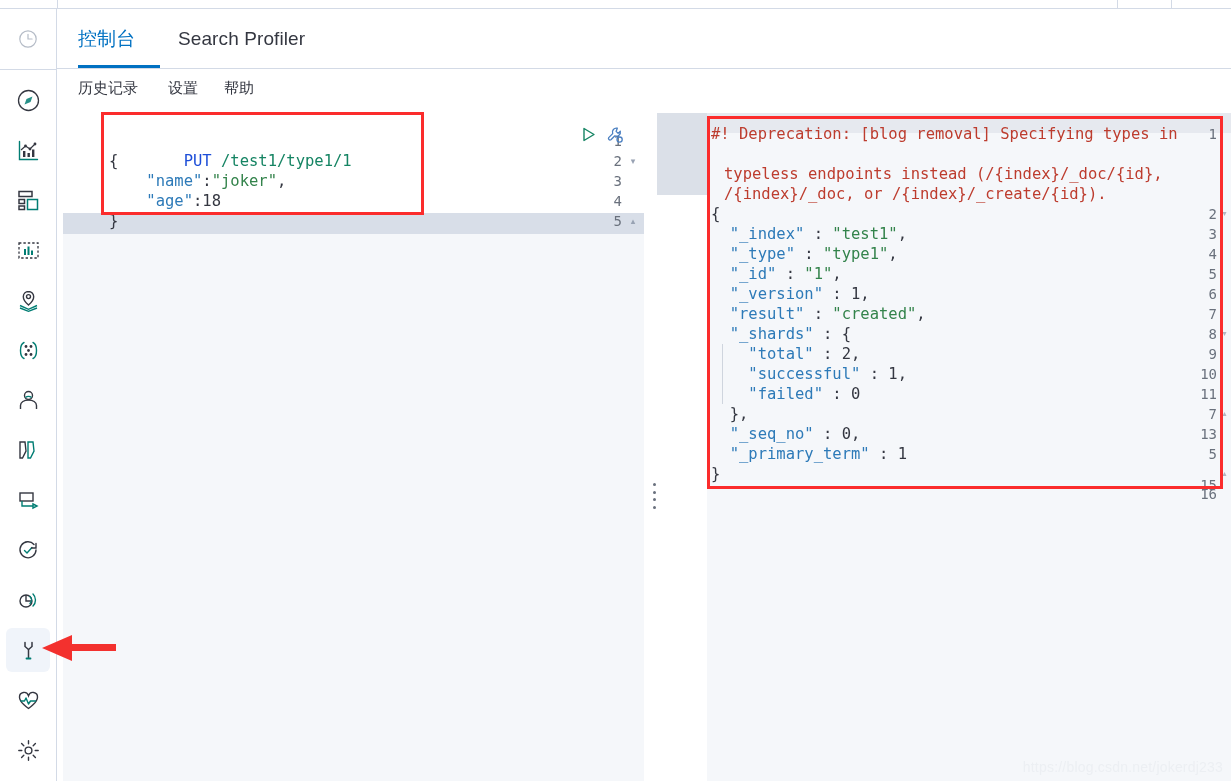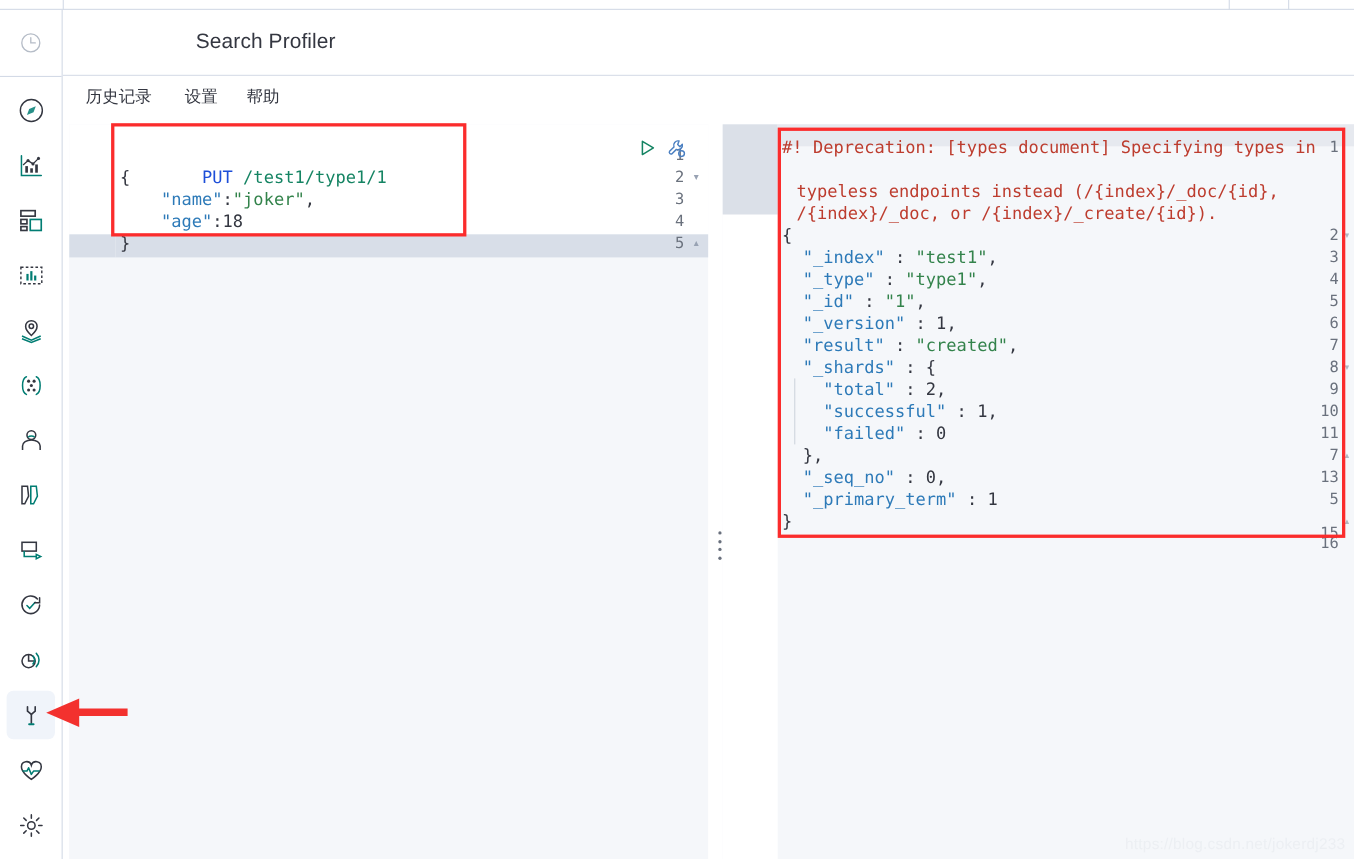--- a/index.html
+++ b/index.html
@@ -322,20 +322,23 @@
         <circle cx="12.5" cy="12.5" r="3.4"></circle>
         <path d="M12.5 2.8v3M12.5 19.2v3M2.8 12.5h3M19.2 12.5h3M5.6 5.6l2.2 2.2M17.2 17.2l2.2 2.2M19.4 5.6l-2.2 2.2M7.8 17.2l-2.2 2.2" stroke-linecap="round"></path>
       </svg>
     </span>
   </div>
 </div>
 
 <div id="content">
 
   <div id="tabs">
+    <div class="tab sel" style="left:21px;width:82px;">
+      <span>控制台</span>
+    </div>
     <div class="tab" style="left:121px;width:140px;">
       <span>Search Profiler</span>
     </div>
   </div>
 
   <div id="submenu">
     <div class="sub-item" style="left:21px;">历史记录</div>
     <div class="sub-item" style="left:111px;">设置</div>
     <div class="sub-item" style="left:167px;">帮助</div>
   </div>
@@ -408,21 +411,21 @@
       <div class="rln" style="top:251px;">10</div>
       <div class="rln" style="top:271px;">11</div>
       <div class="rln" style="top:291px;">7</div>
       <div class="rfold" style="top:291px;">▴</div>
       <div class="rln" style="top:311px;">13</div>
       <div class="rln" style="top:331px;">5</div>
       <div class="rln" style="top:362px;text-align:right;">15</div>
       <div class="rfold" style="top:351px;">▴</div>
       <div class="rln" style="top:371px;">16</div>
 
-      <div class="rcode tok-warn" style="top:11px;">#! Deprecation: [types document] Specifying types in</div>
+      <div class="rcode tok-warn" style="top:11px;">#! Deprecation: [blog removal] Specifying types in</div>
       <div class="rcode tok-warn" style="top:51px;left:67px;">typeless endpoints instead (/{index}/_doc/{id},</div>
       <div class="rcode tok-warn" style="top:71px;left:67px;">/{index}/_doc, or /{index}/_create/{id}).</div>
 
       <div class="rcode" style="top:91px;">{</div>
       <div class="rcode" style="top:111px;"><span>  </span><span class="r-key">"_index"</span><span> : </span><span class="r-str">"test1"</span><span>,</span></div>
       <div class="rcode" style="top:131px;"><span>  </span><span class="r-key">"_type"</span><span> : </span><span class="r-str">"type1"</span><span>,</span></div>
       <div class="rcode" style="top:151px;"><span>  </span><span class="r-key">"_id"</span><span> : </span><span class="r-str">"1"</span><span>,</span></div>
       <div class="rcode" style="top:171px;"><span>  </span><span class="r-key">"_version"</span><span> : </span><span class="r-num">1</span><span>,</span></div>
       <div class="rcode" style="top:191px;"><span>  </span><span class="r-key">"result"</span><span> : </span><span class="r-str">"created"</span><span>,</span></div>
       <div class="rcode" style="top:211px;"><span>  </span><span class="r-key">"_shards"</span><span> : {</span></div>

